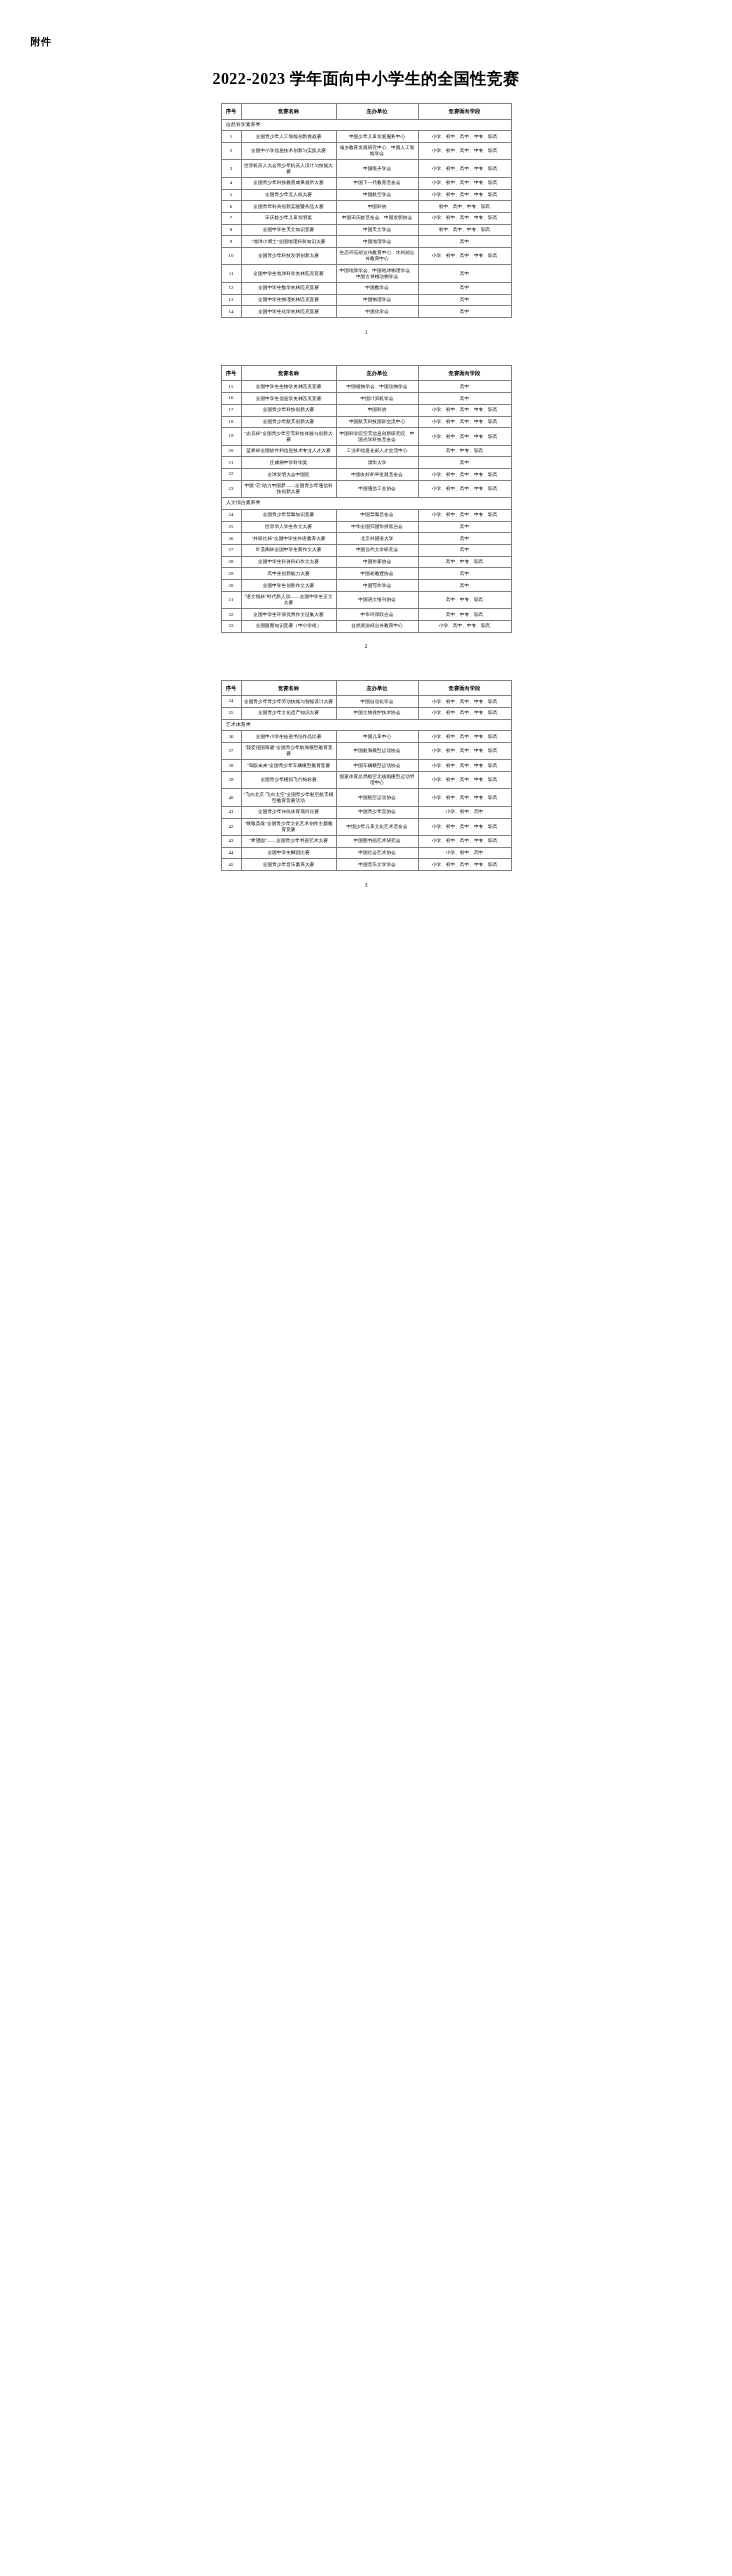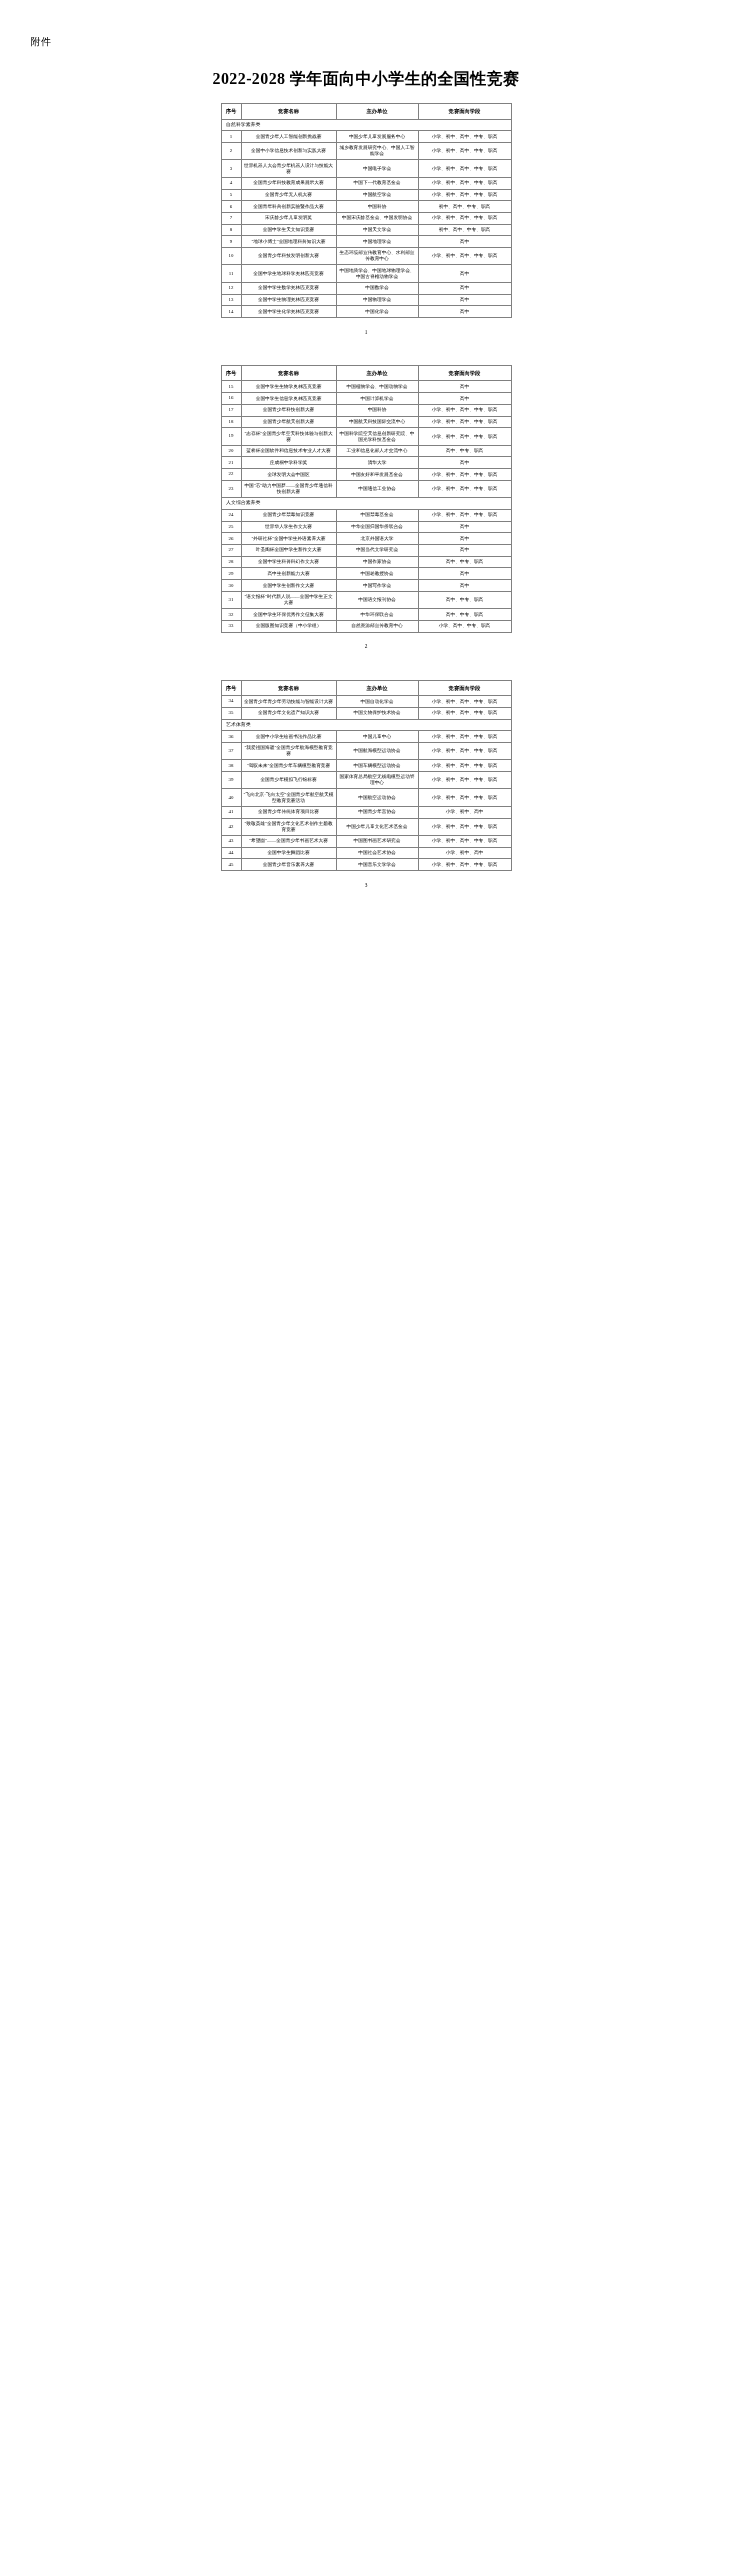--- a/index.html
+++ b/index.html
@@ -12,21 +12,21 @@
     font-family: "Liberation Serif", "DejaVu Serif", serif;
     color: #000;
   }
   .page {
     width: 732px;
     position: relative;
     padding: 0 0 0 0;
   }
   .doc-label {
     font-family: "Liberation Sans", "DejaVu Sans", sans-serif;
-    font-weight: normal;
+    font-weight: bold;
     font-size: 10px;
     padding: 35px 0 0 30.5px;
     letter-spacing: 0.4px;
   }
   .doc-title {
     text-align: center;
     font-size: 16px;
     font-weight: bold;
     line-height: 1.5;
     padding: 18.3px 99px 12.2px 99px;
@@ -80,21 +80,21 @@
   .pg-block { padding-bottom: 4.6px; }
 </style>
 </head>
 <body>
 
 <div class="page">
 
   <div class="doc-label">附件</div>
 
   <div class="doc-title">
-    <div>2022-2028 学年面向中小学生的全国性竞赛</div>
+    <div>2022-2023 学年面向中小学生的全国性竞赛</div>
   </div>
 
   <div id="pages-root">
       <div class="pg-block">
         <div class="table-wrap">
           <table class="list">
             <colgroup>
               <col class="c-no">
               <col class="c-name">
               <col class="c-org">

